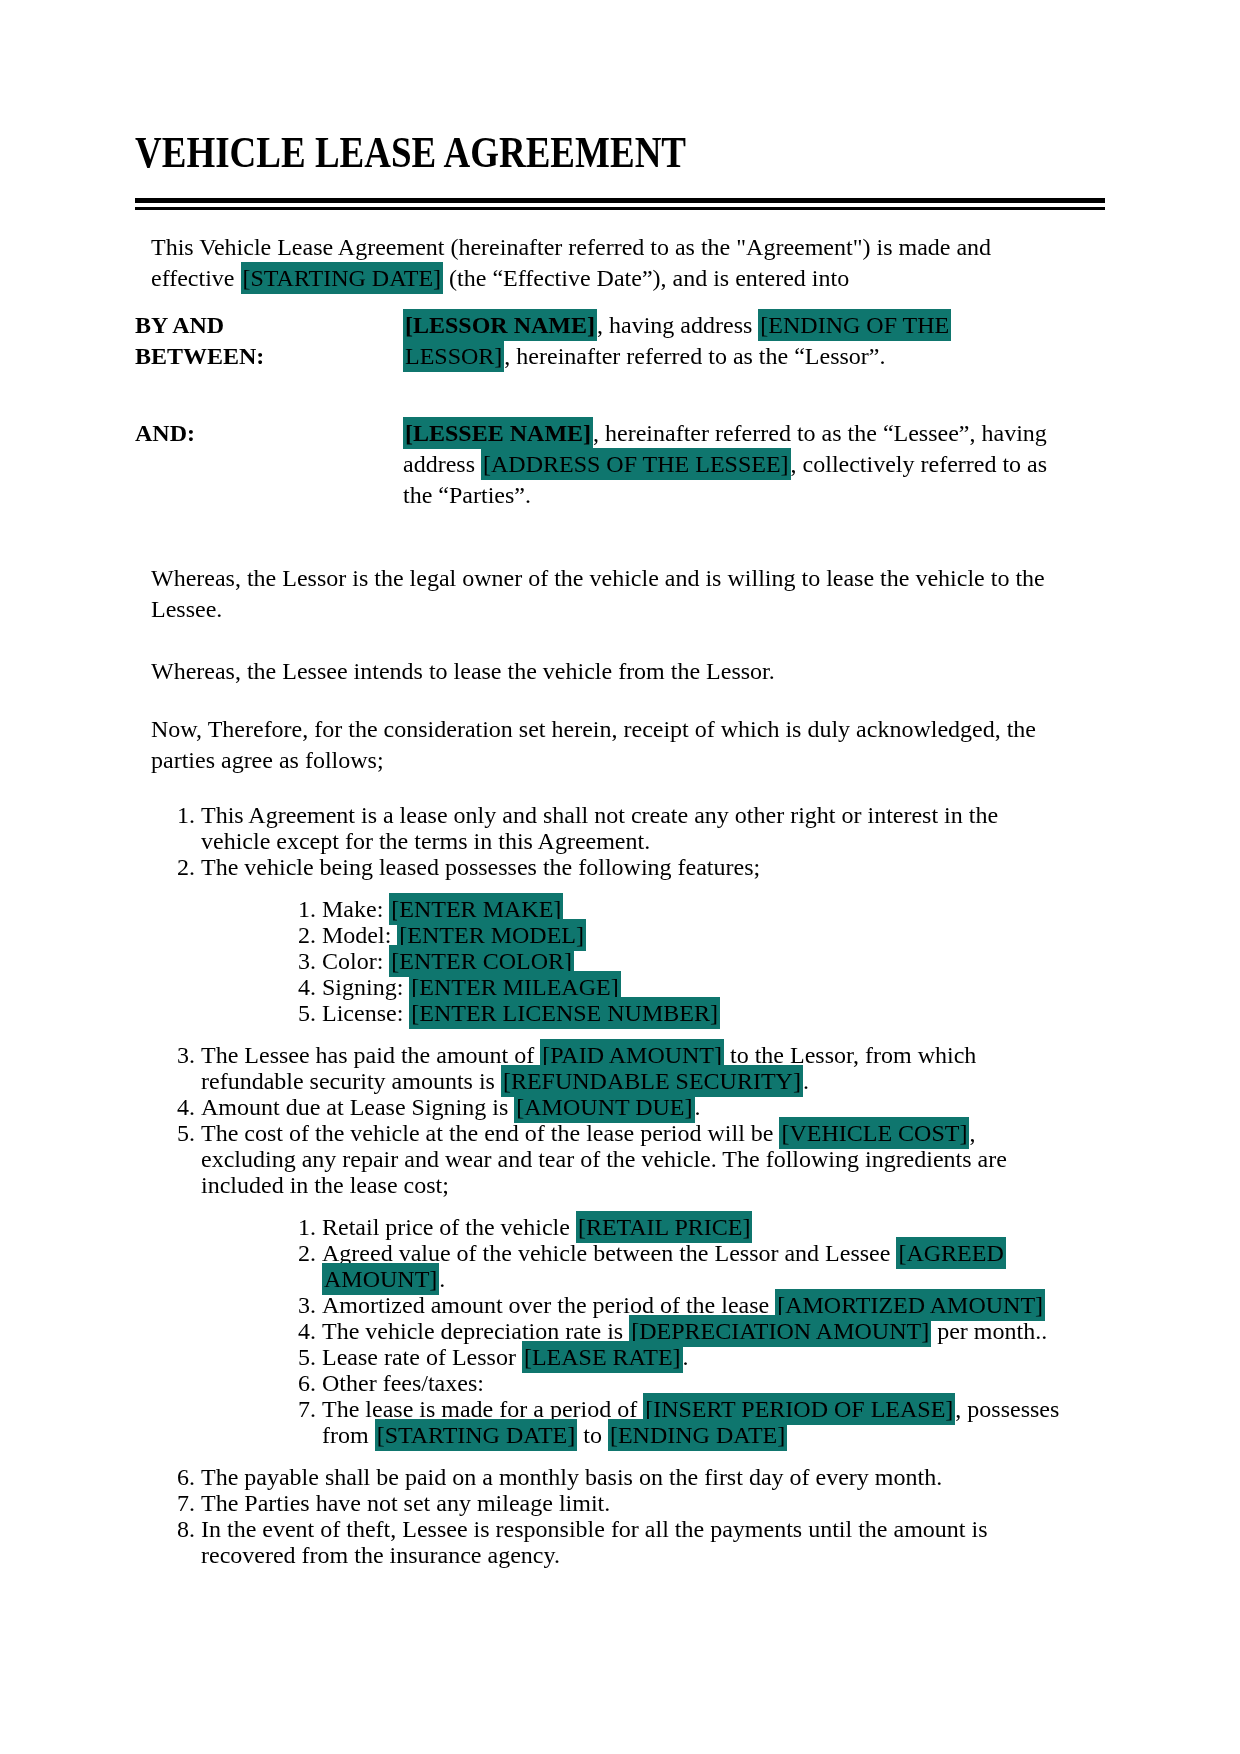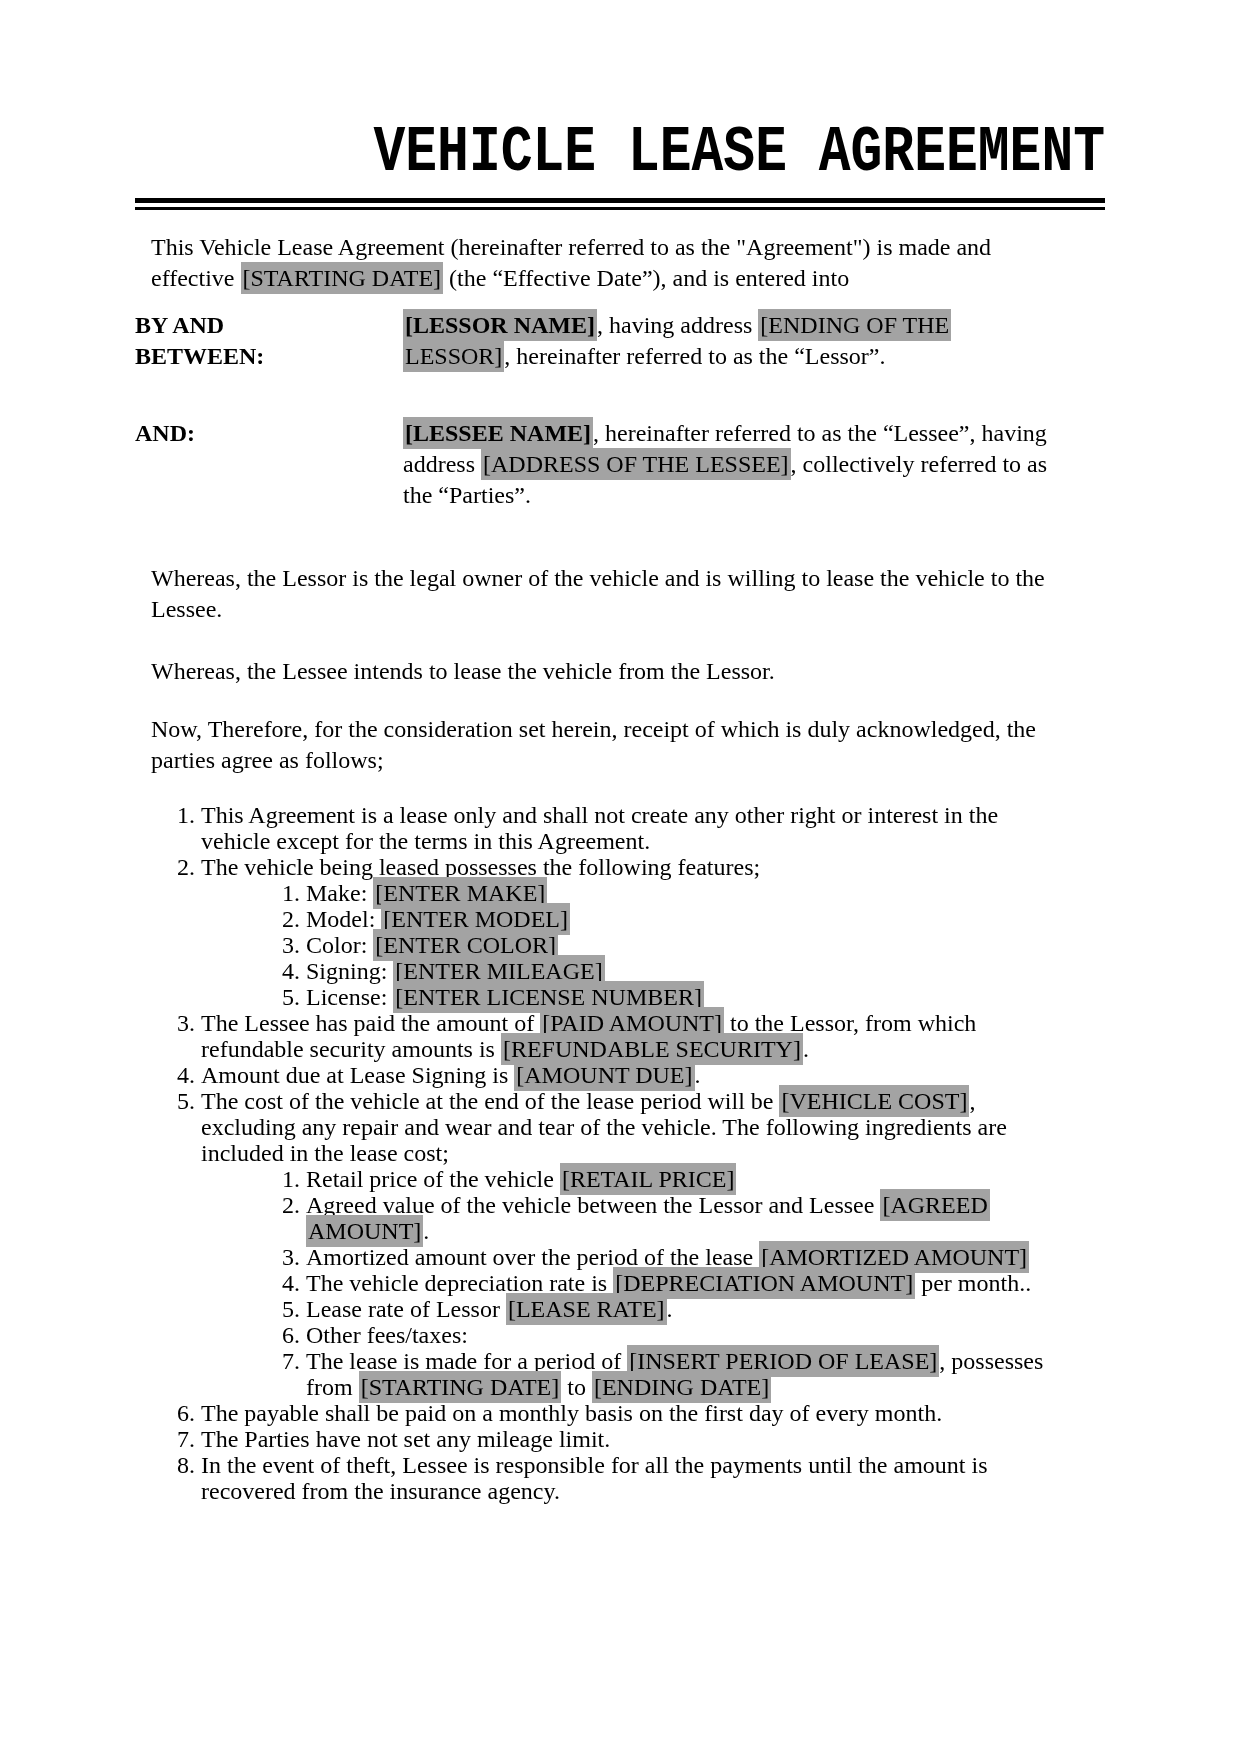--- a/index.html
+++ b/index.html
@@ -17,26 +17,25 @@
     overflow: hidden;
   }
   .page {
     width: 1240px;
     height: 1754px;
     padding: 0 135px;
     background: #ffffff;
   }
   .title {
     margin: 126px 0 0 0;
-    text-align: right;
+    text-align: left;
     font-weight: bold;
-    font-size: 53px;
+    font-size: 37px;
     line-height: 60px;
     white-space: nowrap;
-    font-family: Liberation Mono, monospace;
   }
   .title-inner {
     display: inline-block;
     transform: scaleY(1.22);
     transform-origin: 50% 75%;
   }
   .rule { margin-top: 12px; }
   .rule-thick { height: 5px; background: #000; }
   .rule-thin  { height: 3px; background: #000; margin-top: 4px; }
   .para {
@@ -59,26 +58,26 @@
   .recital-1 { margin-top: 52px; }
   .recital-2 { margin-top: 31px; }
   .recital-3 { margin-top: 27px; }
   ol.terms {
     margin: 26px 0 0 0;
     padding: 0 0 0 66px;
     line-height: 26px;
   }
   ol.terms li { margin: 0; padding: 0; }
   ol.sub {
-    margin: 0;
+    margin: 16px;
     padding: 0 0 0 105px;
     list-style-type: decimal;
   }
   .hl {
-    background: #a3a3a3;
+    background: #0f766e;
     padding: 3px 2px;
   }
   .b { font-weight: bold; }
 </style>
 </head>
 <body>
 
 <div class="page">
 
   <h1 class="title"><span class="title-inner">VEHICLE LEASE AGREEMENT</span></h1>

